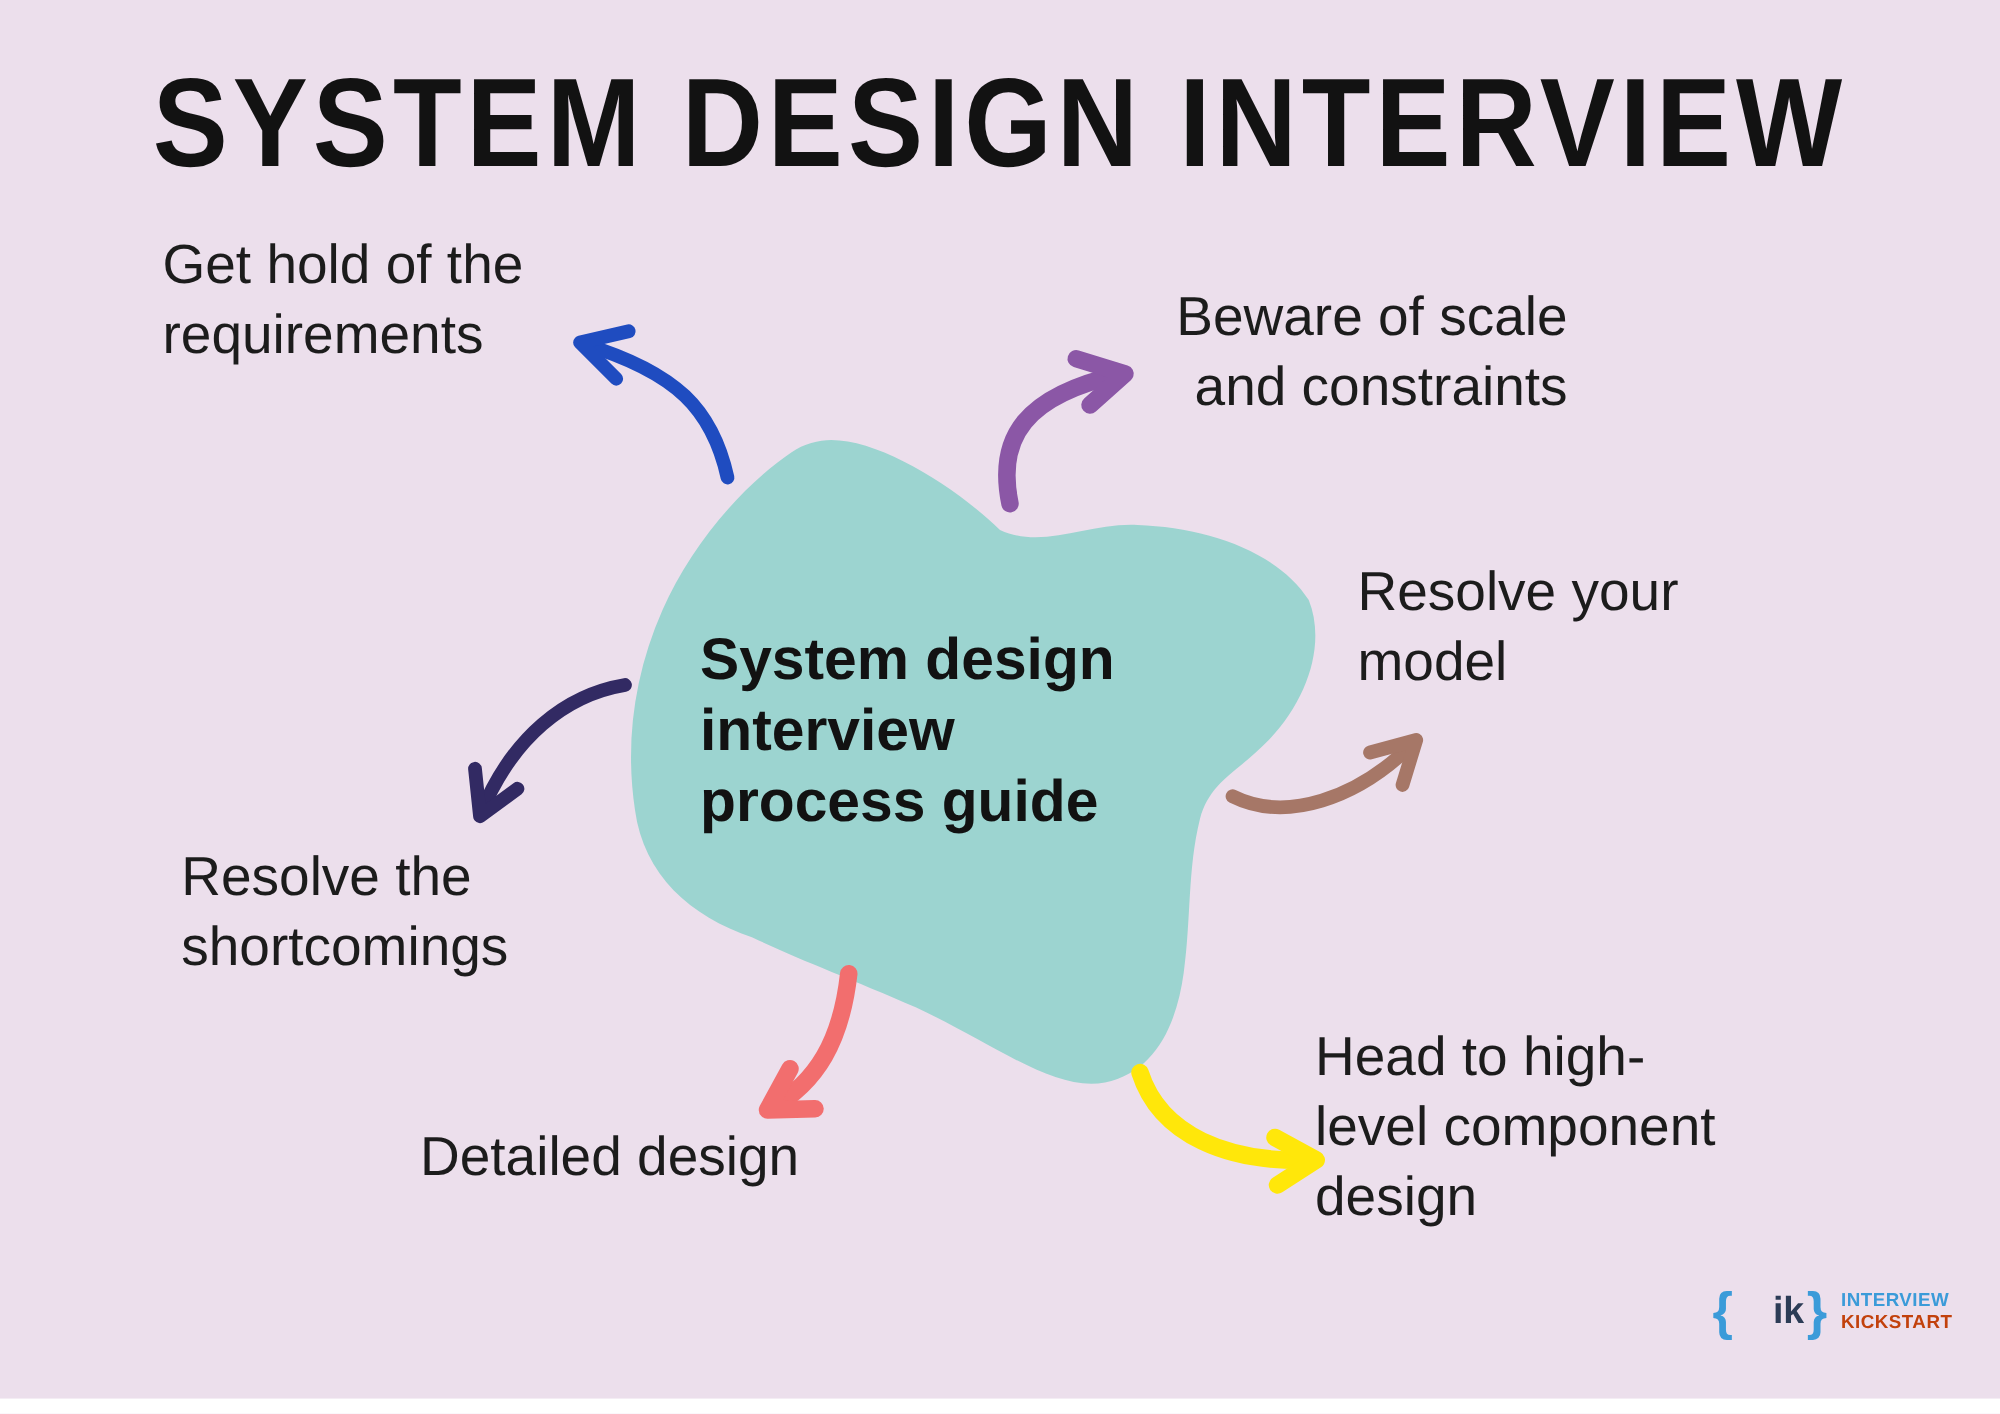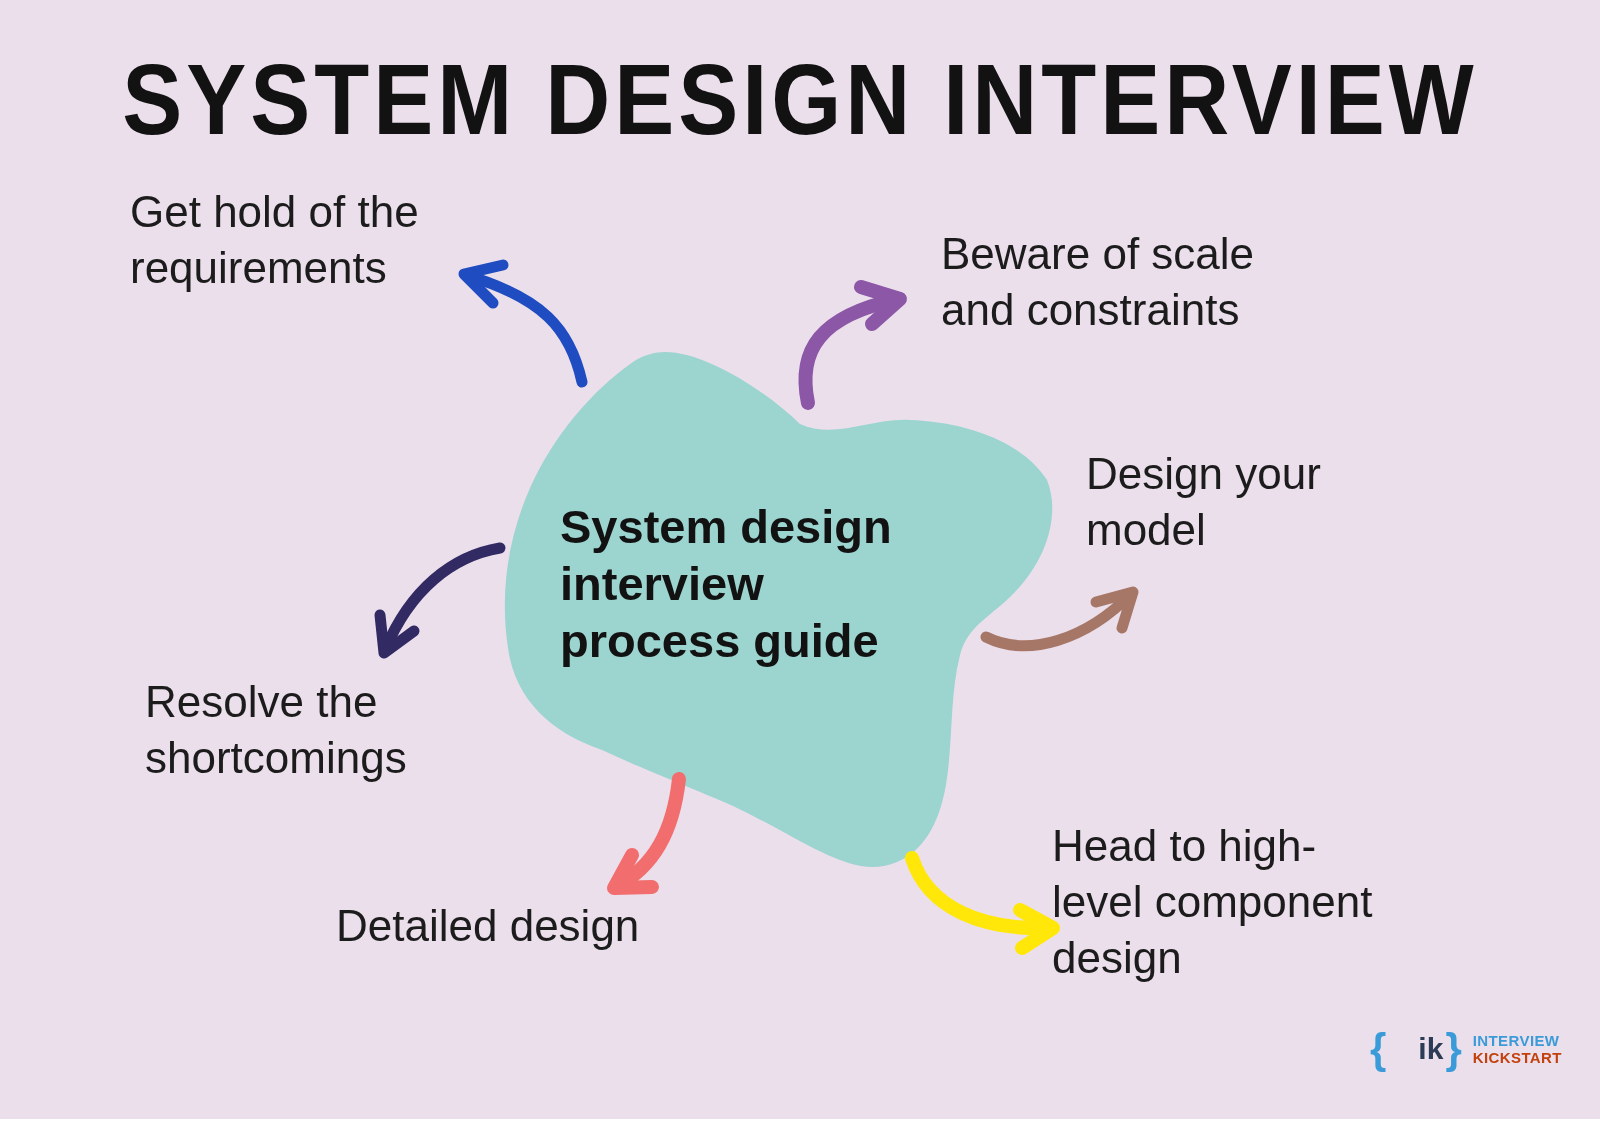--- a/index.html
+++ b/index.html
@@ -153,27 +153,27 @@
     <span data-bind="center_blob.text_lines.0">System design</span>
     <span data-bind="center_blob.text_lines.1">interview</span>
     <span data-bind="center_blob.text_lines.2">process guide</span>
   </div>
 
   <div class="step-label" style="left:130px; top:184px;">
     <span data-bind="steps.0.lines.0">Get hold of the</span>
     <span data-bind="steps.0.lines.1">requirements</span>
   </div>
 
-  <div class="step-label" style="left:941px; top:226px;">
+  <div class="step-label" style="left:941px; top:226px;text-align:right;">
     <span data-bind="steps.1.lines.0">Beware of scale</span>
     <span data-bind="steps.1.lines.1">and constraints</span>
   </div>
 
   <div class="step-label" style="left:1086px; top:446px;">
-    <span data-bind="steps.2.lines.0">Design your</span>
+    <span data-bind="steps.2.lines.0">Resolve your</span>
     <span data-bind="steps.2.lines.1">model</span>
   </div>
 
   <div class="step-label" style="left:1052px; top:818px;">
     <span data-bind="steps.3.lines.0">Head to high-</span>
     <span data-bind="steps.3.lines.1">level component</span>
     <span data-bind="steps.3.lines.2">design</span>
   </div>
 
   <div class="step-label" style="left:336px; top:898px;">

